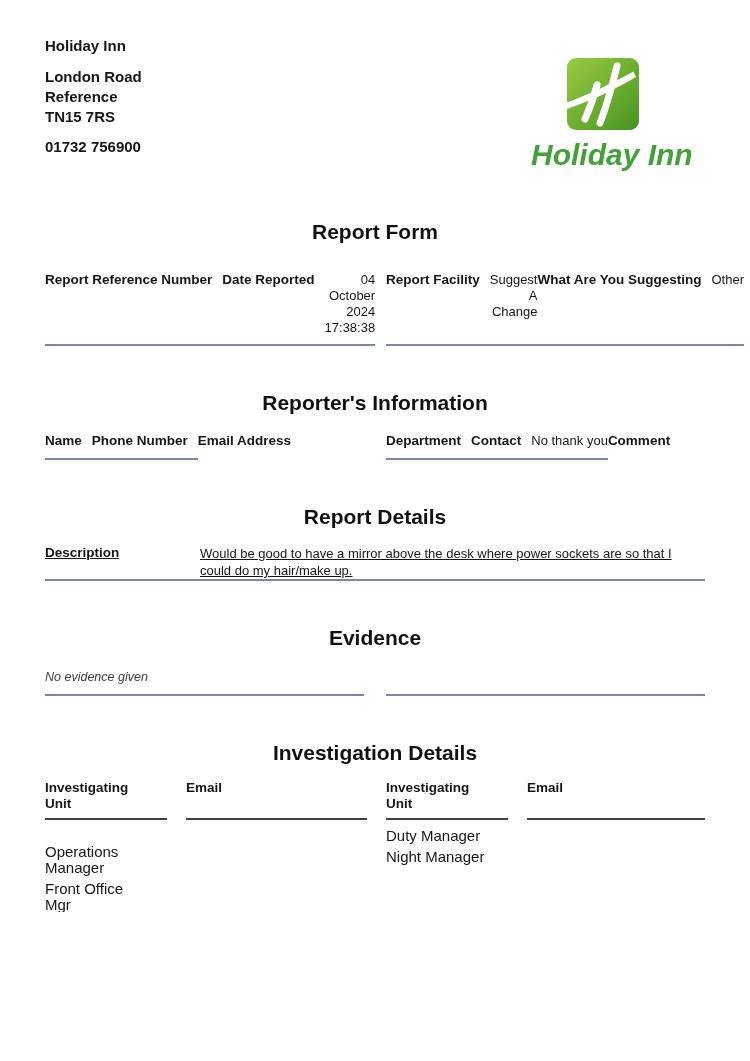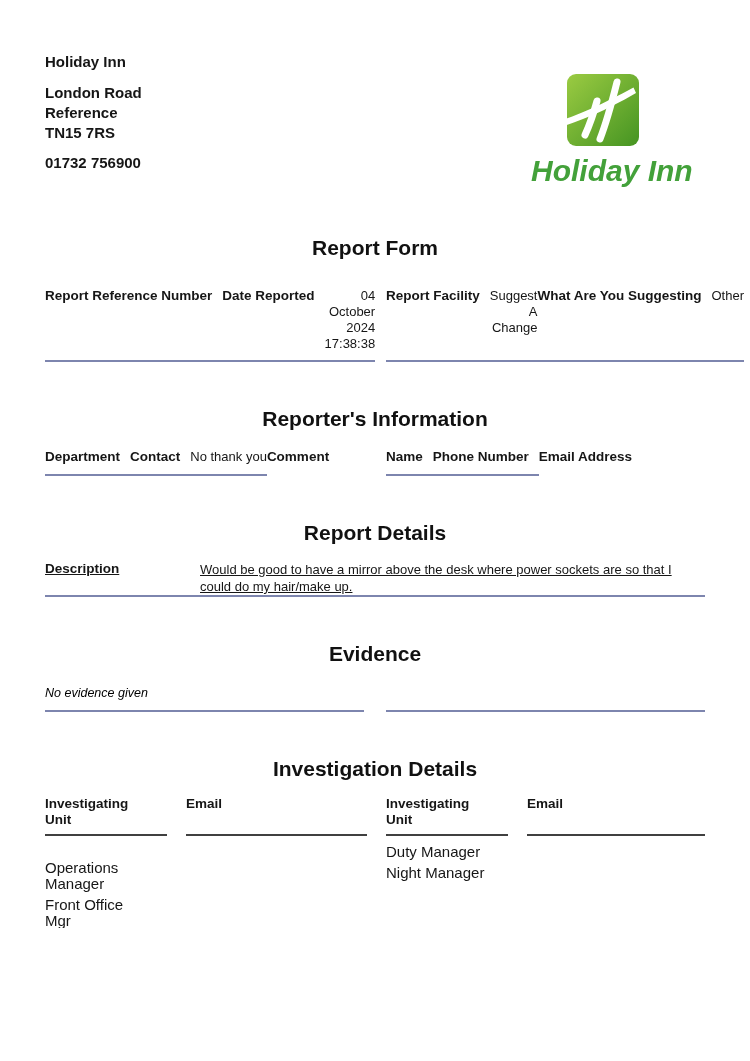--- a/index.html
+++ b/index.html
@@ -1,20 +1,20 @@
 <!DOCTYPE html>
 <html><head>
 <meta charset="utf-8">
 <style>
   * { margin:0; padding:0; box-sizing:border-box; }
   html,body { background:#ffffff; }
   .page {
     position:relative;
     width:750px; height:912px;
-    margin:16px auto;
+    margin:0 auto;
     background:#ffffff;
     padding:36px 45px 0 45px;
     font-family:"Liberation Sans", sans-serif;
     color:#161616;
     overflow:hidden;
   }
   
   .hotel-name { font-size:15px; font-weight:bold; line-height:20px; }
   .hotel-address { margin-top:11px; font-size:15px; font-weight:bold; line-height:20px; }
   .hotel-phone { margin-top:10px; font-size:15px; font-weight:bold; line-height:20px; }
@@ -53,21 +53,21 @@
     display:flex; margin-top:14px; 
     border-bottom:2px solid #7d85ae;
     text-decoration:underline;
   }
   .desc-label { width:155px; flex:0 0 155px; font-weight:bold; font-size:13.5px; line-height:18px; }
   .desc-text { flex:1; font-size:13px; line-height:17px; padding-top:1px; }
 
   
   .evidence-row { display:flex; gap:22px; margin-top:12px; }
   .evidence-col { flex:1; border-bottom:2px solid #7d85ae; }
-  .evidence-note { font-size:12.5px; font-style:italic; line-height:16px; padding:6px 0 9px 0; color:#000000; }
+  .evidence-note { font-size:12.5px; font-style:italic; line-height:16px; padding:6px 0 9px 0; color:#404040; }
 
   
   .inv-grid {
     display:grid;
     grid-template-columns:122px 181px 122px 178px;
     column-gap:19px;
     margin-top:14px;
   }
   .inv-h {
     font-weight:bold; font-size:13.5px; line-height:16px;
@@ -156,43 +156,43 @@
         <span class="fvalue">Other</span>
       </div>
     </div>
   </div>
 
   <div class="section-title mt-title">Reporter's Information</div>
 
   <div class="two-col" style="margin-top:4px;">
     <div class="col">
       <div class="field">
+        <span class="flabel">Name</span>
+        <span class="fvalue"></span>
+      </div>
+      <div class="field">
+        <span class="flabel">Phone Number</span>
+        <span class="fvalue"></span>
+      </div>
+      <div class="field no-line">
+        <span class="flabel">Email Address</span>
+        <span class="fvalue"></span>
+      </div>
+    </div>
+    <div class="col">
+      <div class="field">
         <span class="flabel">Department</span>
         <span class="fvalue"></span>
       </div>
       <div class="field">
         <span class="flabel">Contact</span>
         <span class="fvalue">No thank you</span>
       </div>
       <div class="field no-line">
         <span class="flabel">Comment</span>
-        <span class="fvalue"></span>
-      </div>
-    </div>
-    <div class="col">
-      <div class="field">
-        <span class="flabel">Name</span>
-        <span class="fvalue"></span>
-      </div>
-      <div class="field">
-        <span class="flabel">Phone Number</span>
-        <span class="fvalue"></span>
-      </div>
-      <div class="field no-line">
-        <span class="flabel">Email Address</span>
         <span class="fvalue"></span>
       </div>
     </div>
   </div>
 
   <div class="section-title mt-title">Report Details</div>
 
   <div class="desc-row">
     <div class="desc-label">Description</div>
     <div class="desc-text">Would be good to have a mirror above the desk where power sockets are so that I could do my hair/make up.</div>

